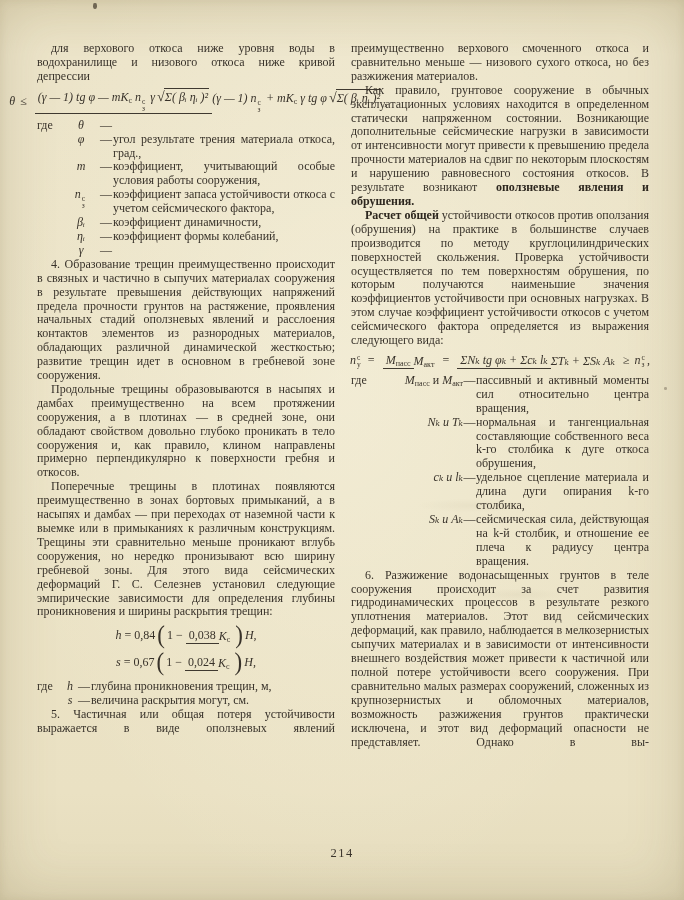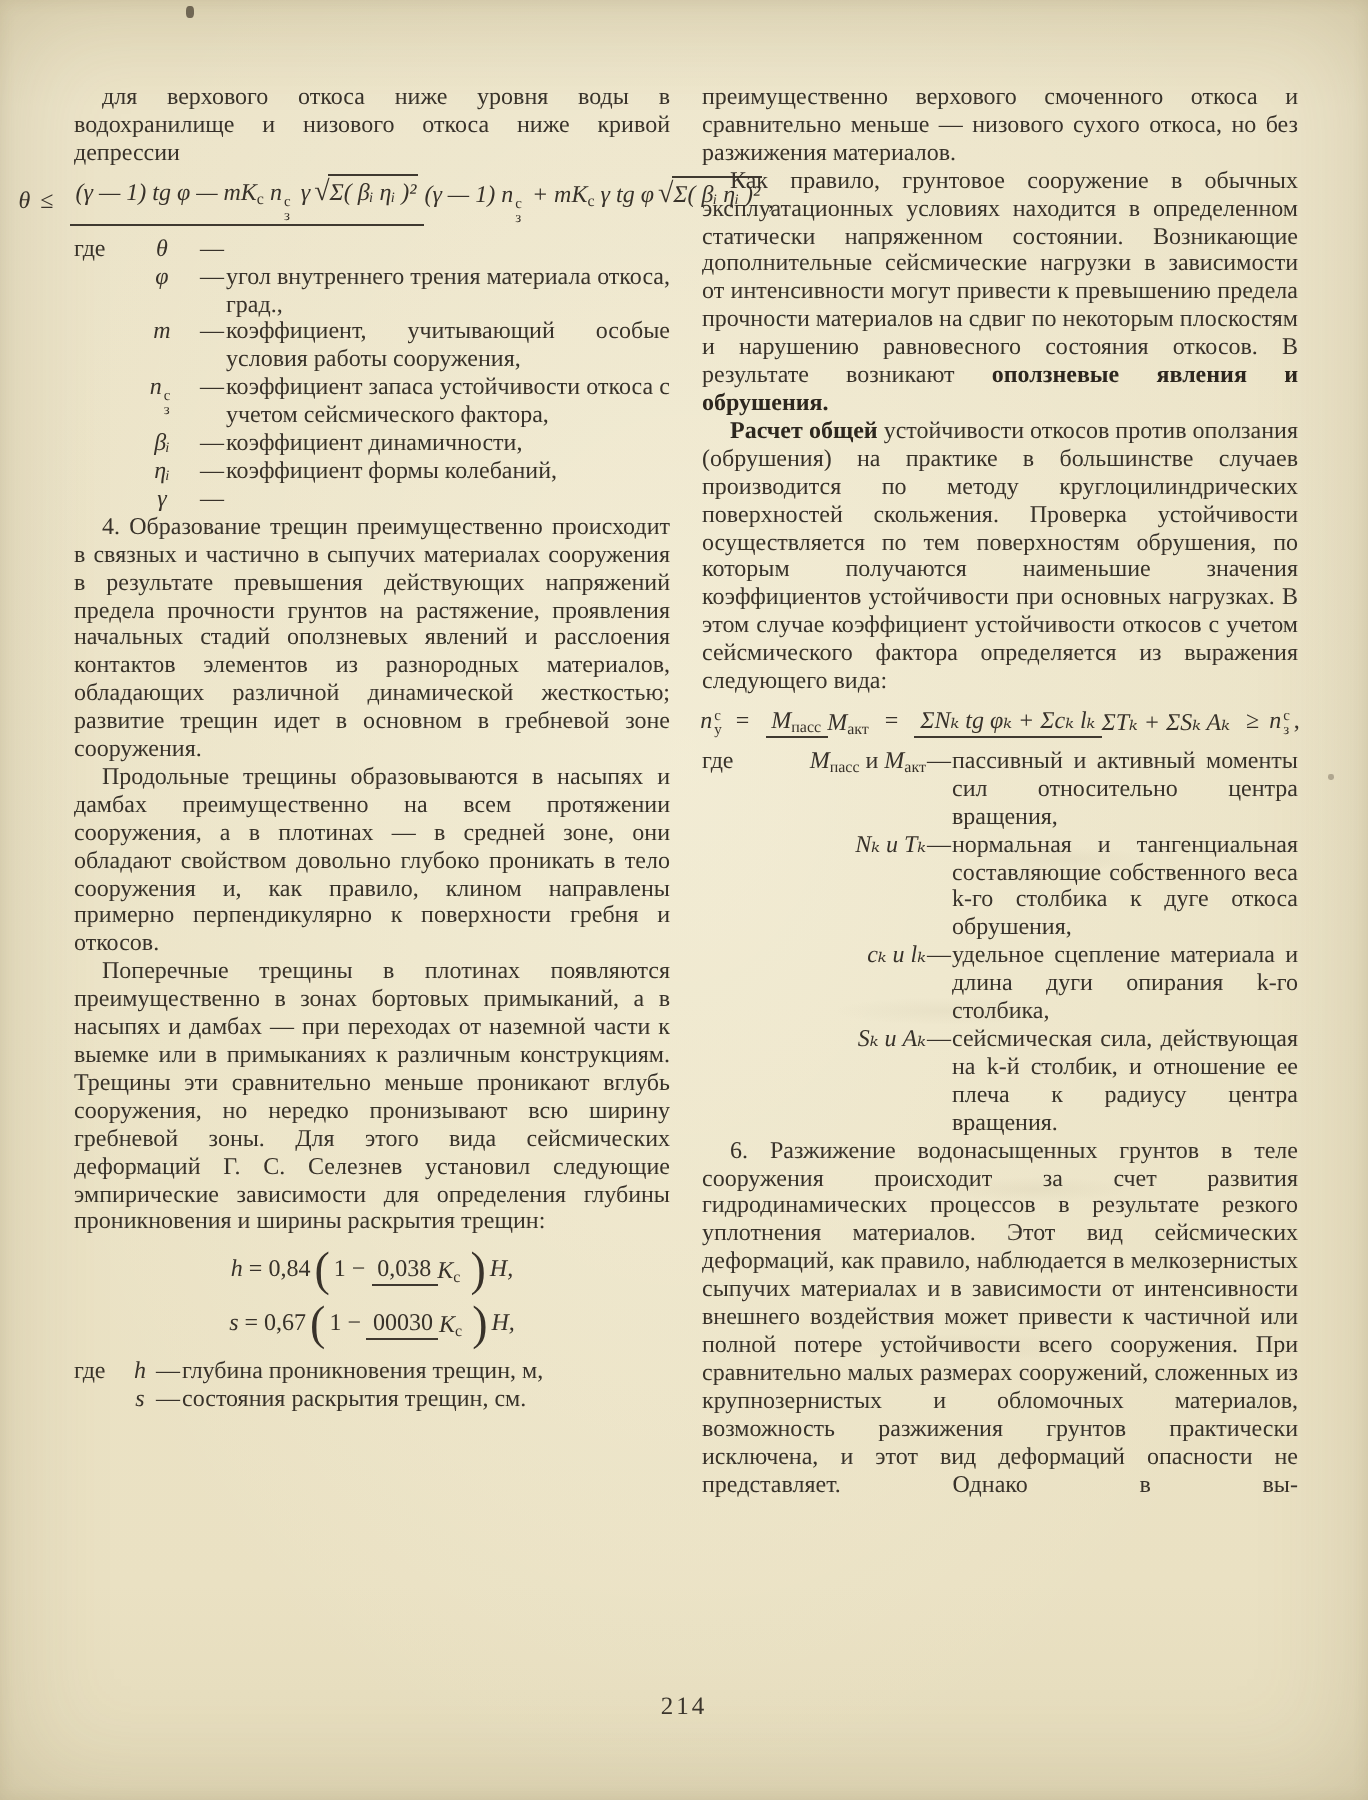--- a/index.html
+++ b/index.html
@@ -101,21 +101,21 @@
       <div class="defs">
         <div class="defrow">
           <span class="gde">где</span>
           <span class="term">θ</span>
           <span class="dash">—</span>
         </div>
         <div class="defrow">
           <span class="gde"></span>
           <span class="term">φ</span>
           <span class="dash">—</span>
-          <span class="desc">угол внутреннего трения материала откоса, град.,</span>
+          <span class="desc">угол результате трения материала откоса, град.,</span>
         </div>
         <div class="defrow">
           <span class="gde"></span>
           <span class="term">m</span>
           <span class="dash">—</span>
           <span class="desc">коэффициент, учитывающий особые условия работы сооружения,</span>
         </div>
         <div class="defrow">
           <span class="gde"></span>
           <span class="term"><span>n</span><span class="ss">
@@ -158,42 +158,43 @@
         </span>
         <span class="bp">)</span>
         <span class="var">H,</span>
       </div>
 
       <div class="formula f-hs">
         <span class="var">s</span>&nbsp;<span class="rm">= 0,67</span>
         <span class="bp">(</span>
         <span class="rm">1 −</span>
         <span class="fr">
-          <span class="num rm">00030</span>
+          <span class="num rm">0,024</span>
           <span class="den"><span class="var">K</span><sub>с</sub></span>
         </span>
         <span class="bp">)</span>
         <span class="var">H,</span>
       </div>
 
       <div class="defs defs2">
         <div class="defrow">
           <span class="gde">где</span>
           <span class="term">h</span>
           <span class="dash">—</span>
           <span class="desc">глубина проникновения трещин, м,</span>
         </div>
         <div class="defrow">
           <span class="gde"></span>
           <span class="term">s</span>
           <span class="dash">—</span>
-          <span class="desc">состояния раскрытия трещин, см.</span>
-        </div>
-      </div>
-
+          <span class="desc">величина раскрытия могут, см.</span>
+        </div>
+      </div>
+
+      <p class="p fill">5. Частичная или общая потеря устойчивости выражается в виде оползневых явлений</p>
     </div>
 
     <div class="col">
       <p class="p noind">преимущественно верхового смоченного откоса и сравнительно меньше — низового сухого откоса, но без разжижения материалов.</p>
       <p class="p"><span>Как правило, грунтовое сооружение в обычных эксплуатационных условиях находится в определенном статически напряженном состоянии. Возникающие дополнительные сейсмические нагрузки в зависимости от интенсивности могут привести к превышению предела прочности материалов на сдвиг по некоторым плоскостям и нарушению равновесного состояния откосов. В результате возникают </span><b>оползневые явления и обрушения.</b></p>
       <p class="p"><b>Расчет общей</b><span> устойчивости откосов против оползания (обрушения) на практике в большинстве случаев производится по методу круглоцилиндрических поверхностей скольжения. Проверка устойчивости осуществляется по тем поверхностям обрушения, по которым получаются наименьшие значения коэффициентов устойчивости при основных нагрузках. В этом случае коэффициент устойчивости откосов с учетом сейсмического фактора определяется из выражения следующего вида:</span></p>
 
       <div class="formula">
         <span class="var">n</span>
           <span class="ss">

